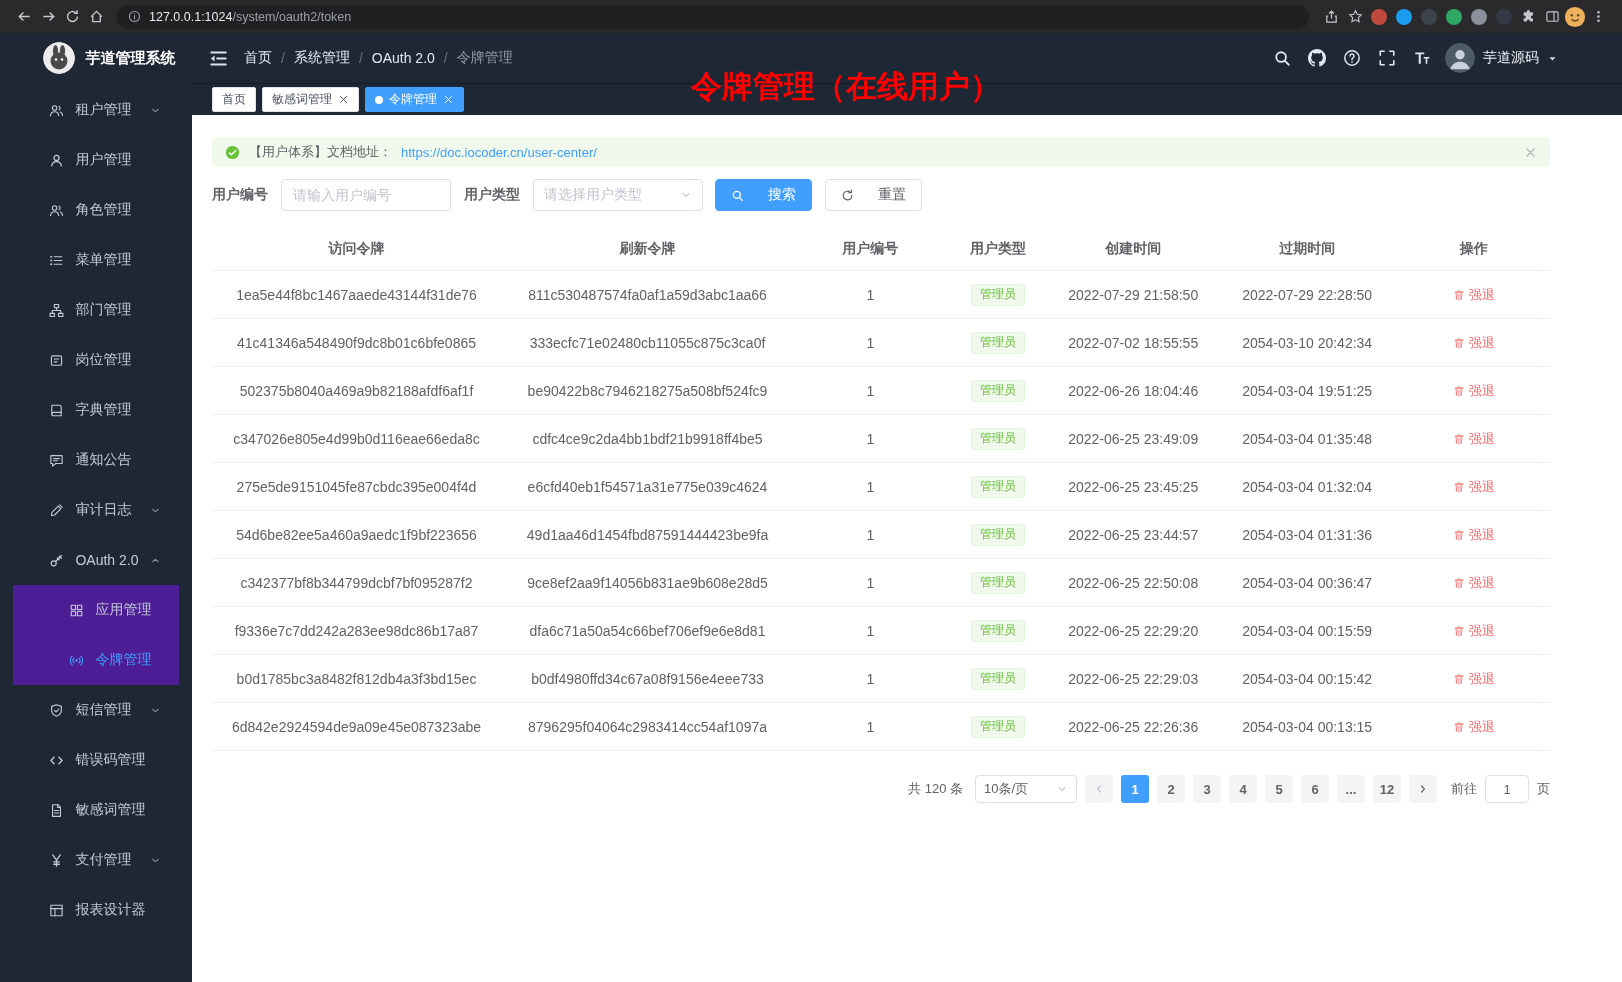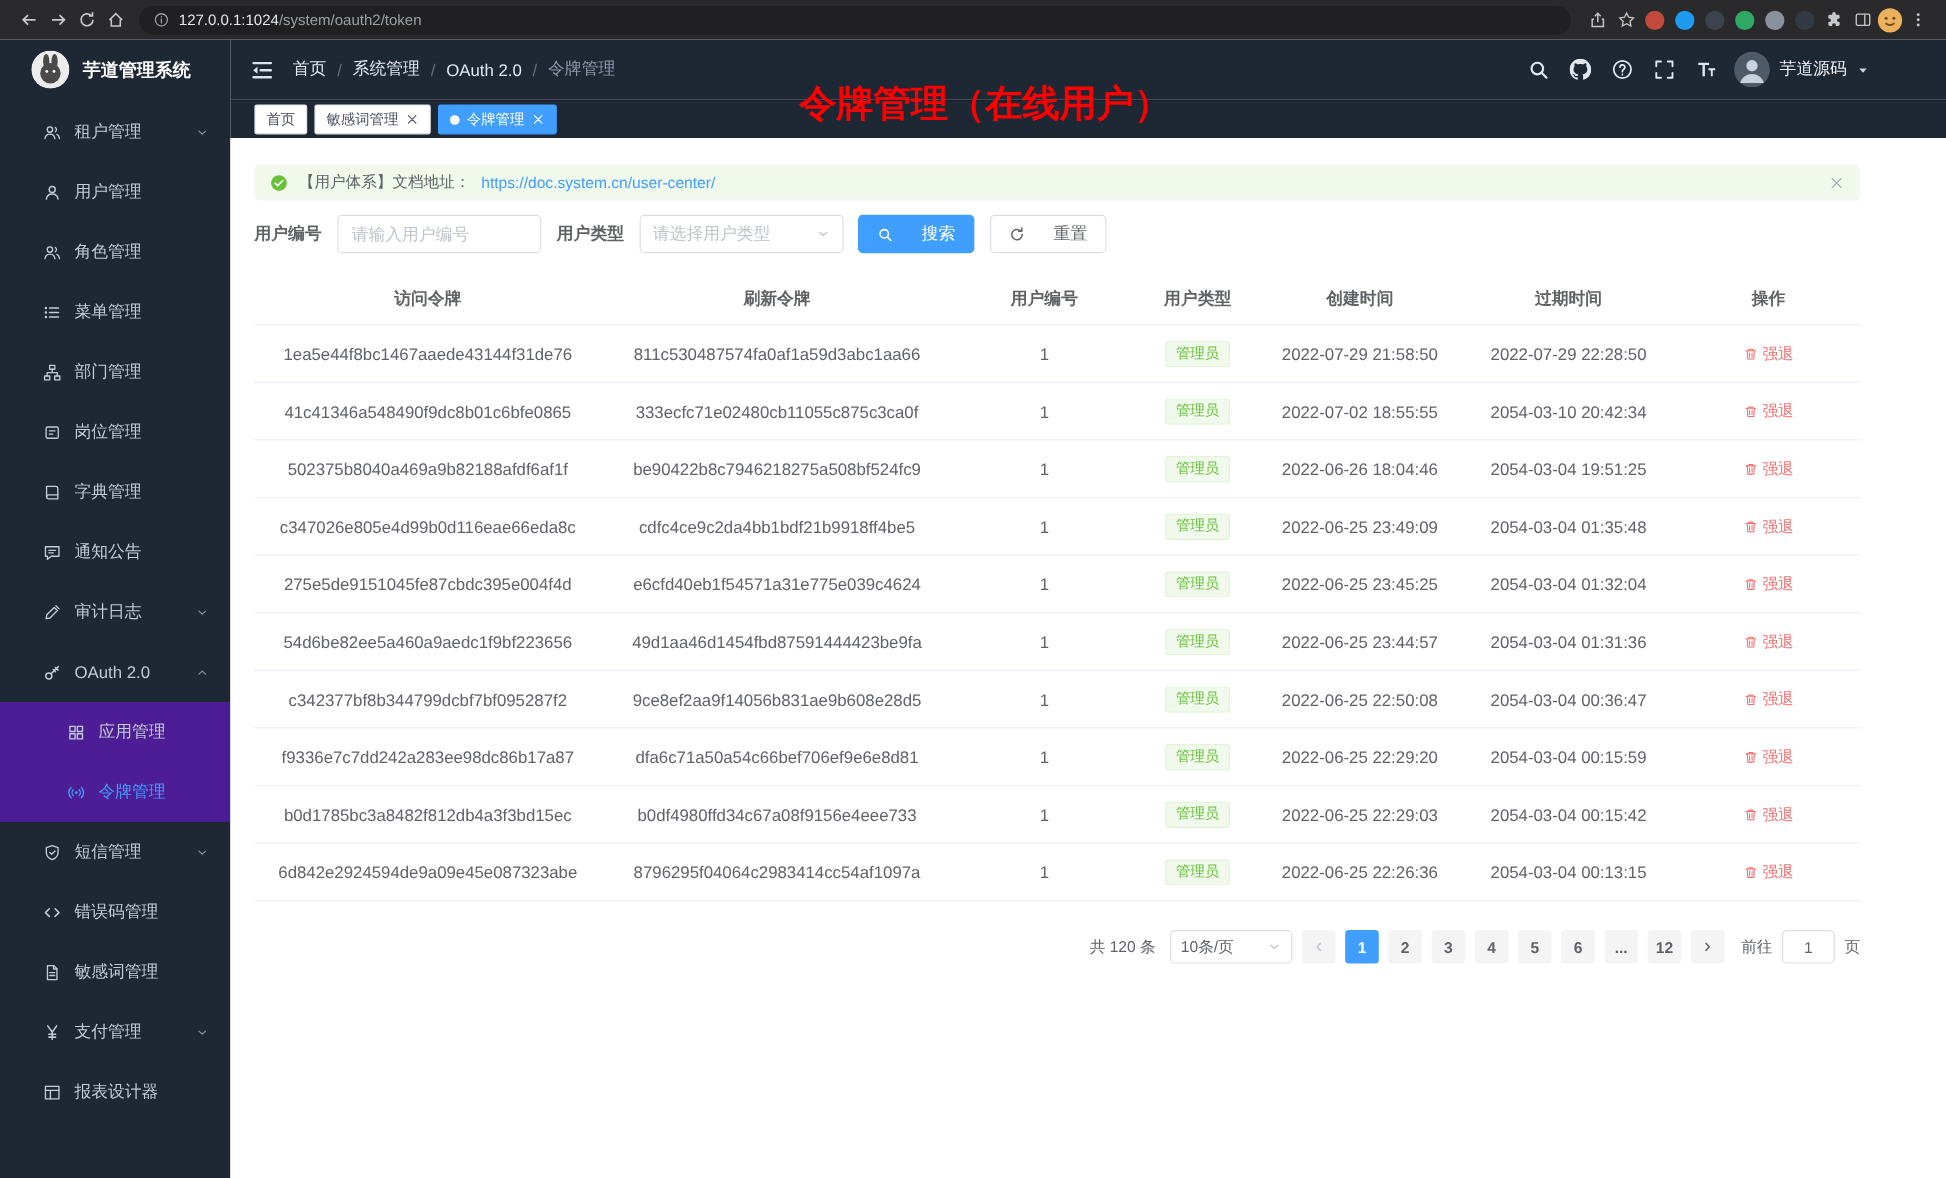--- a/index.html
+++ b/index.html
@@ -22,21 +22,21 @@
   .omnibox .icon { width:13px; height:13px; color:#9aa0a6; }
   .url { font-size:12.5px; }
   .url .host { color:#e6e8eb; }
   .url .path { color:#9aa0a6; }
   .ext-row { display:flex; align-items:center; gap:9px; margin:0 4px; }
   .ext-dot { width:16px; height:16px; border-radius:50%; cursor:pointer; }
   .b-avatar { width:22px; height:22px; border-radius:50%; overflow:hidden; cursor:pointer; }
 
   
   .app { display:flex; height:949px; }
-  .sidebar { width:192px; background:var(--sidebar-bg); flex-shrink:0; display:flex; flex-direction:column; }
+  .sidebar { width:192px; background:var(--sidebar-bg); flex-shrink:0; display:flex; flex-direction:column;align-items:center; }
   .logo { height:50px; display:flex; align-items:center; padding-left:26px; gap:11px; }
   .logo-avatar { width:32px; height:32px; border-radius:50%; overflow:hidden; }
   .logo-avatar svg { width:100%; height:100%; display:block; }
   .logo-title { color:#fff; font-size:15px; font-weight:700; white-space:nowrap; }
   .menu { flex:1; padding-top:2px; overflow:hidden; }
   .menu-item { height:50px; display:flex; align-items:center; padding:0 18px 0 36px; gap:11px; color:#c3cbd8; font-size:14px; cursor:pointer; white-space:nowrap; }
   .menu-item .icon { width:15px; height:15px; }
   .menu-label { flex:1; }
   .icon.menu-chevron { width:11px; height:11px; color:#8a94a5; }
   .submenu { background:#4c1d95; }
@@ -96,21 +96,21 @@
   .pagination { margin-top:24px; display:flex; justify-content:flex-end; align-items:center; gap:8px; font-size:13px; color:#606266; }
   .pg-total { margin-right:4px; }
   .pg-size { width:102px; height:28px; border:1px solid #dcdfe6; border-radius:4px; display:flex; align-items:center; justify-content:space-between; padding:0 8px; cursor:pointer; background:#fff; }
   .pg-btn, .pg-num { min-width:28px; height:28px; padding:0 4px; background:#f4f4f5; border-radius:3px; display:inline-flex; align-items:center; justify-content:center; font-weight:600; cursor:pointer; }
   .pg-btn .icon { width:12px; height:12px; }
   .pg-btn.disabled { color:#c0c4cc; cursor:default; }
   .pg-num.active { background:var(--primary); color:#fff; }
   .pg-goto-label { margin-left:6px; }
   .pg-goto-input { width:44px; height:28px; border:1px solid #dcdfe6; border-radius:4px; text-align:center; font-size:13px; color:#606266; outline:none; font-family:inherit; }
 
-  .annotation { position:absolute; left:666px; top:66px; z-index:99; font-size:31px; font-weight:700; color:var(--annotation); pointer-events:none; white-space:nowrap; }
+  .annotation { position:absolute; left:691px; top:66px; z-index:99; font-size:31px; font-weight:700; color:var(--annotation); pointer-events:none; white-space:nowrap; }
 </style>
 </head>
 <body style="--primary: #409eff; --success: #67c23a; --danger: #f56c6c; --sidebar-bg: #1e2734; --annotation: #ff0000;">
 
 <div class="browser-bar">
   <span class="b-btn">
       <svg viewBox="0 0 16 16" fill="none" stroke="currentColor" stroke-width="1.6">
         <path d="M13.5 8h-11M6.8 3.8L2.5 8l4.3 4.2"></path>
       </svg>
     </span>
@@ -477,21 +477,21 @@
 
     <div class="content">
       <div class="alert">
         <span class="icon alert-ic">
             <svg viewBox="0 0 16 16">
               <circle cx="8" cy="8" r="7" fill="#67c23a"></circle>
               <path d="M4.6 8.2l2.2 2.2 4.6-4.6" fill="none" stroke="#fff" stroke-width="1.5"></path>
             </svg>
           </span>
         <span class="alert-text">【用户体系】文档地址：</span>
-        <a class="alert-link">https://doc.system.cn/user-center/</a>
+        <a class="alert-link">https://doc.iocoder.cn/user-center/</a>
         <span class="icon alert-close">
             <svg viewBox="0 0 16 16" stroke="currentColor" stroke-width="1.4" fill="none">
               <path d="M3.5 3.5l9 9M12.5 3.5l-9 9"></path>
             </svg>
           </span>
       </div>
 
       <div class="filters">
         <label>用户编号</label>
         <input class="inp" placeholder="请输入用户编号" style="">

